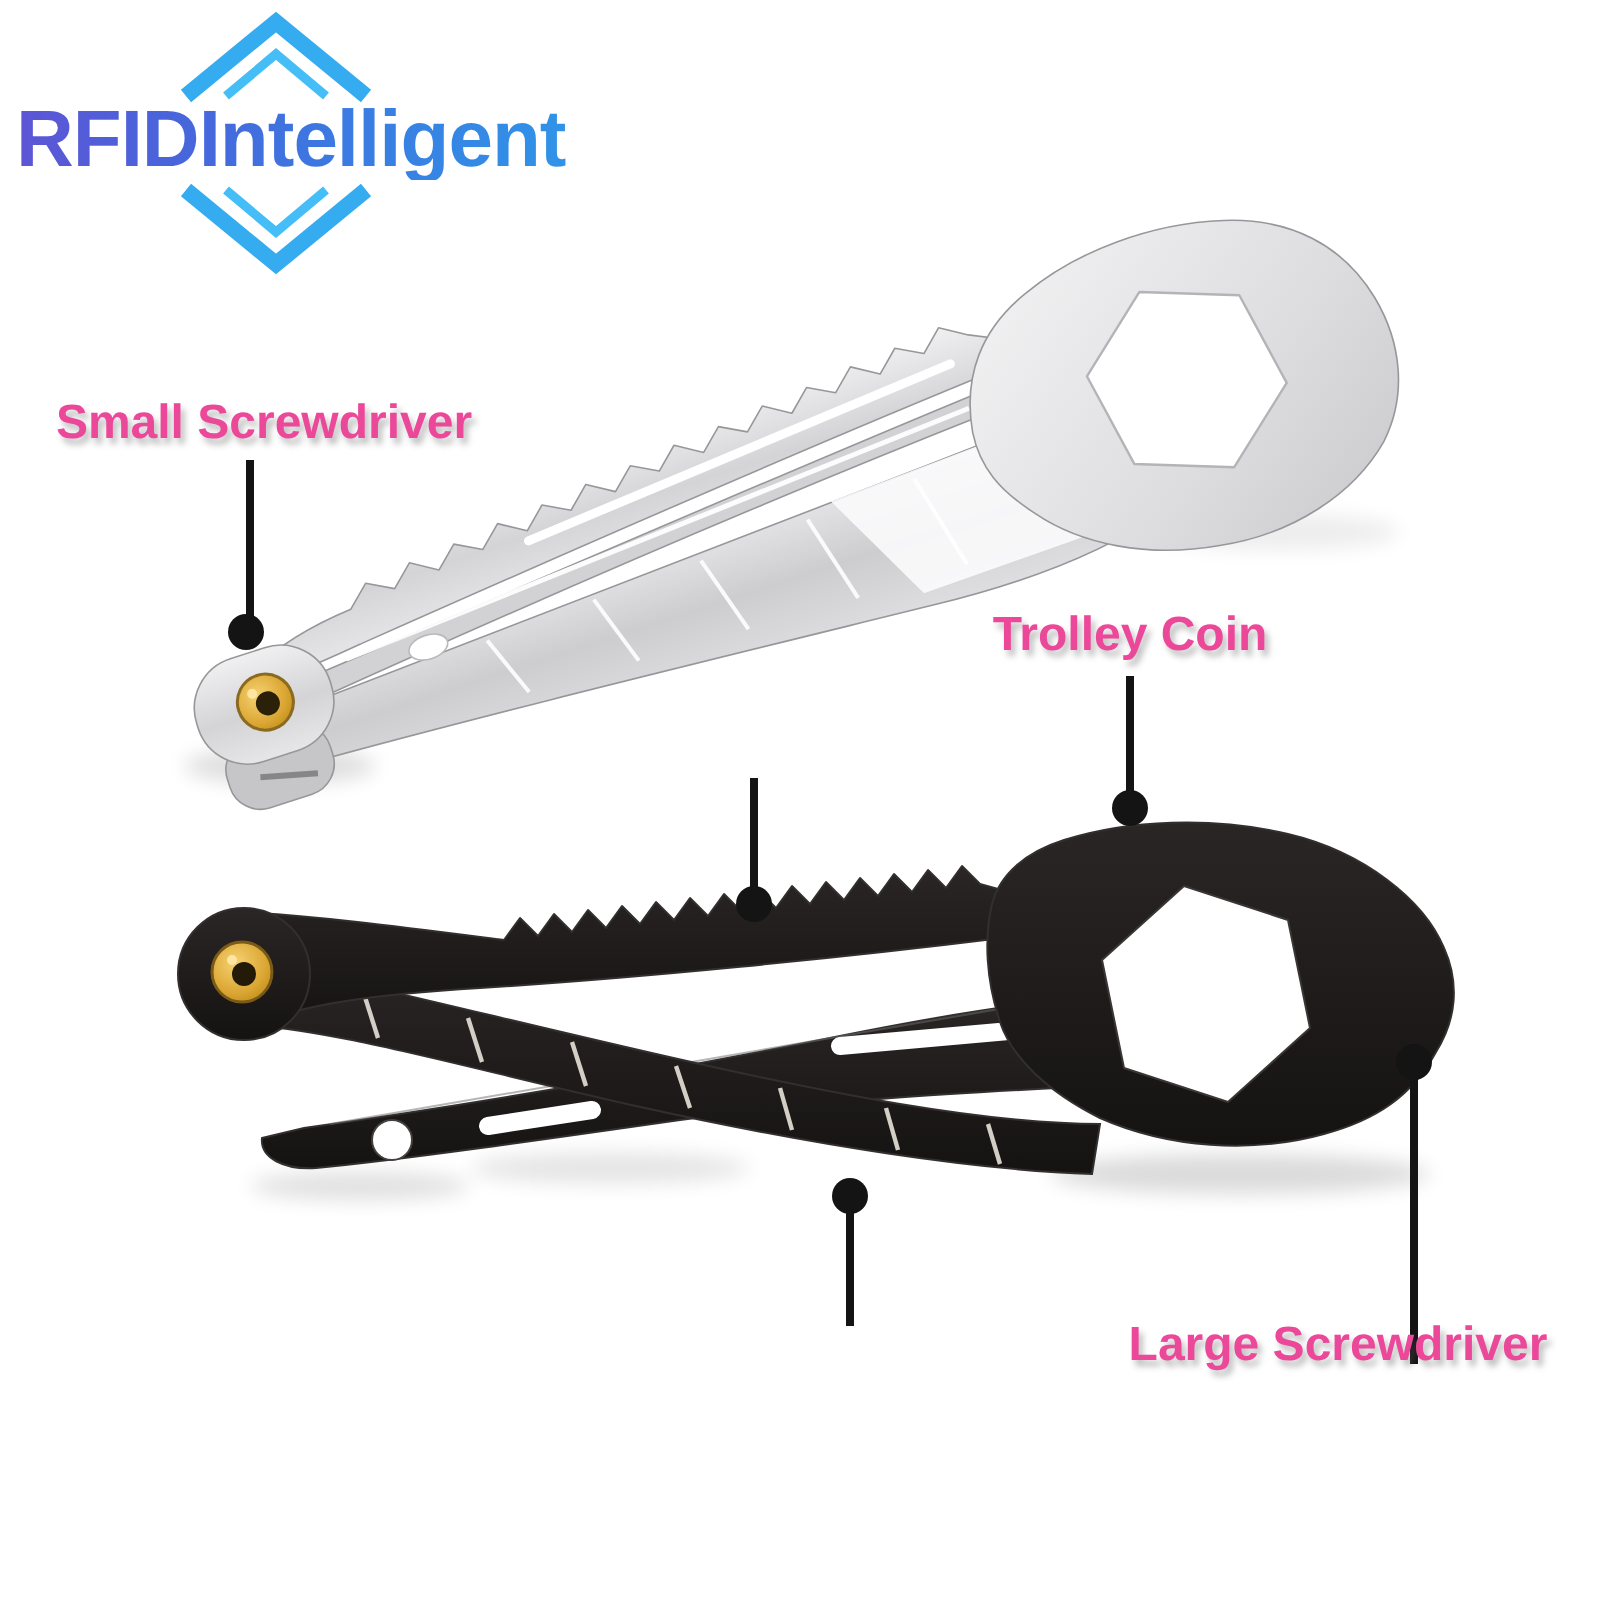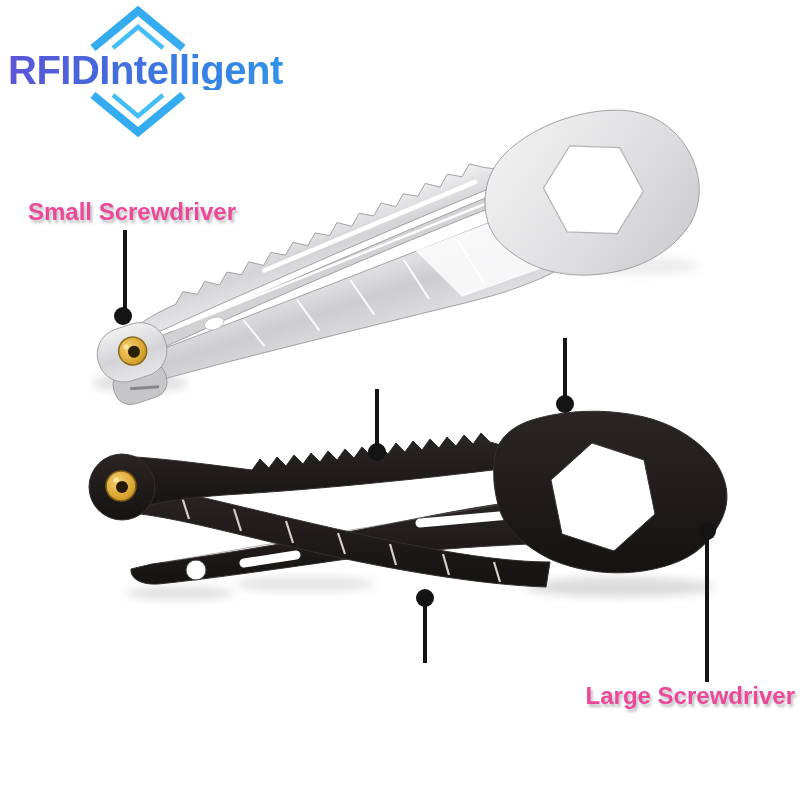--- a/index.html
+++ b/index.html
@@ -37,21 +37,21 @@
   .dot-small{left:114px;top:307px;}
   .lbl-trolley{left:465px;top:305px;width:200px;}
   .line-trolley{left:563px;top:338px;height:58px;}
   .dot-trolley{left:556px;top:395px;}
   .lbl-cutter{left:302px;top:352px;width:150px;}
   .line-cutter{left:375px;top:389px;height:56px;}
   .dot-cutter{left:368px;top:443px;}
   .lbl-ruler{left:355px;top:664px;width:150px;}
   .line-ruler{left:423px;top:606px;height:57px;}
   .dot-ruler{left:416px;top:589px;}
-  .lbl-large{left:543px;top:683px;width:252px;text-align:right;}
+  .lbl-large{left:543px;top:660px;width:252px;}
   .line-large{left:705px;top:539px;height:143px;}
   .dot-large{left:698px;top:522px;}
 </style>
 </head>
 <body>
 
 <div class="stage">
 
   <div class="logo">
     <svg width="300" height="150" viewBox="0 0 300 150">
@@ -198,20 +198,21 @@
         <circle cx="122" cy="487" r="6" fill="#241a08" stroke="none"></circle>
         <circle cx="116" cy="480" r="2.5" fill="#ffe9a8" stroke="none" opacity="0.9"></circle>
       </g>
     </g>
   </svg>
 
   <div class="callout-label lbl-small">Small Screwdriver</div>
   <div class="pointer-line line-small"></div>
   <div class="pointer-dot dot-small"></div>
 
+  <div class="callout-label lbl-trolley">Trolley Coin</div>
   <div class="pointer-line line-trolley"></div>
   <div class="pointer-dot dot-trolley"></div>
 
   <div class="pointer-line line-cutter"></div>
   <div class="pointer-dot dot-cutter"></div>
 
   <div class="pointer-dot dot-ruler"></div>
   <div class="pointer-line line-ruler"></div>
 
   <div class="pointer-dot dot-large"></div>

